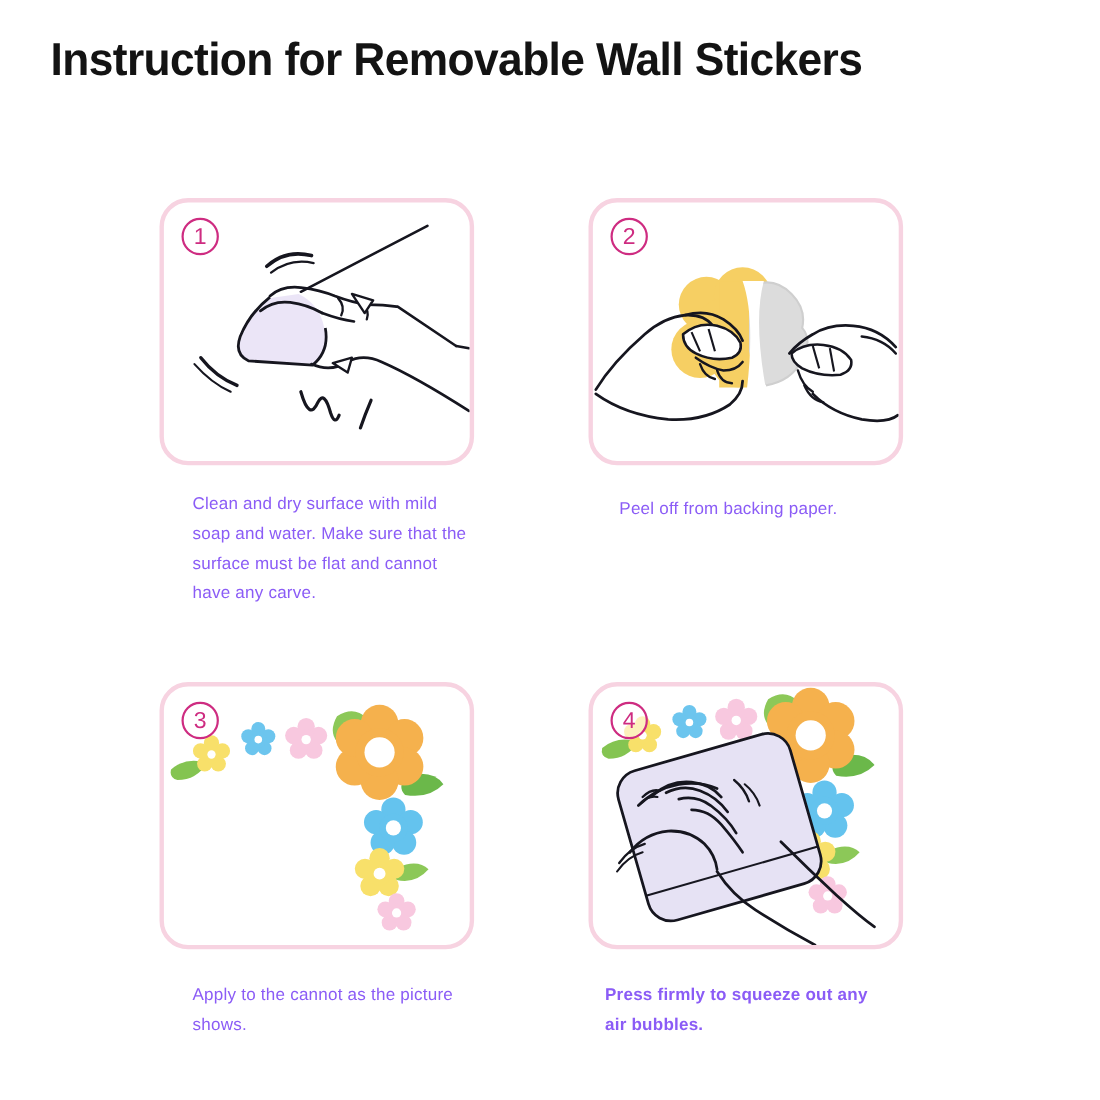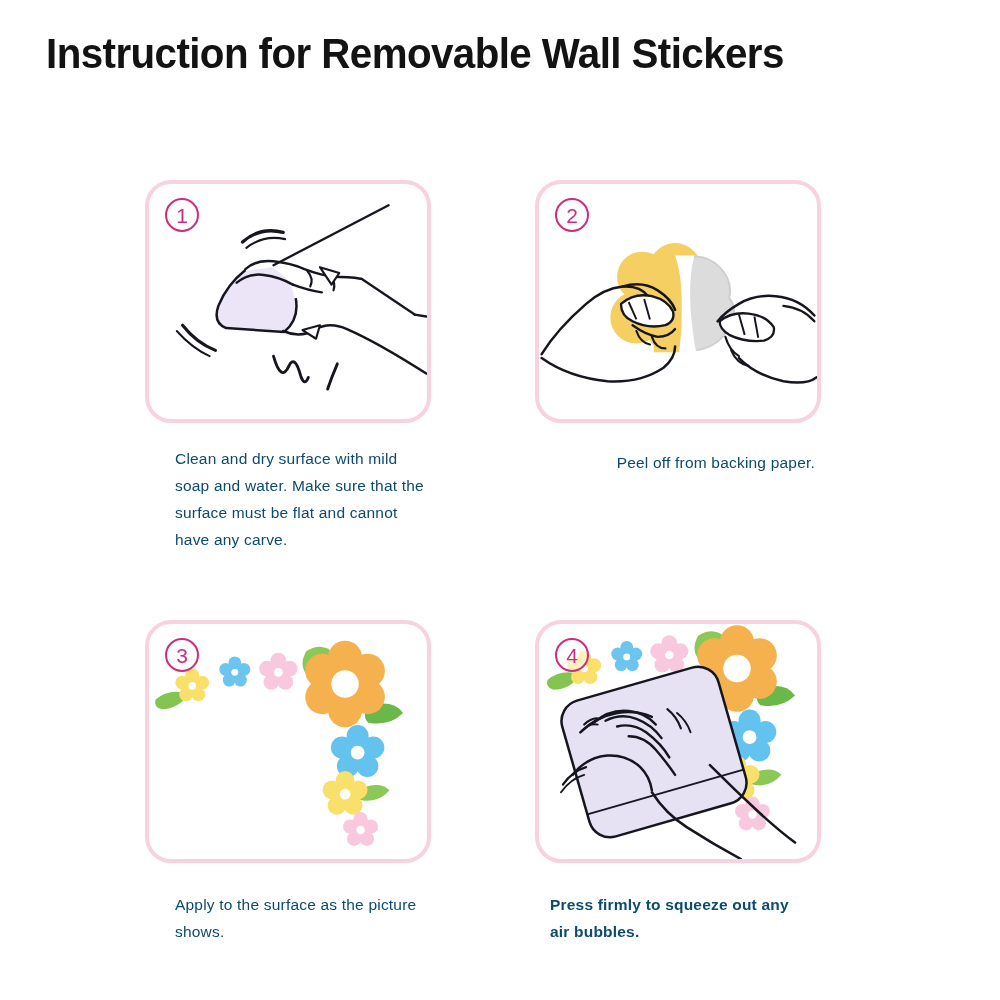--- a/index.html
+++ b/index.html
@@ -91,24 +91,24 @@
     font-weight: normal;
   }
 
   .caption {
     margin-top: 22px;
     margin-left: 30px;
     width: 252px;
     font-family: "Liberation Sans", sans-serif;
     font-size: 15.5px;
     line-height: 27px;
-    color: #0c4a6e;
+    color: #8b5cf6;
     letter-spacing: 0.2px;
   }
-  .caption.indent-2 { margin-left: 28px; margin-top: 26px; text-align: right; }
+  .caption.indent-2 { margin-left: 28px; margin-top: 26px; }
   .caption.indent-3 { margin-left: 30px; margin-top: 28px; }
   .caption.indent-4 { margin-left: 15px; margin-top: 28px; font-weight: bold; }
 </style>
 </head>
 <body>
 
 <div id="page-title">Instruction for Removable Wall Stickers</div>
 
 <div id="steps-grid">
 
@@ -279,21 +279,21 @@
           <use href="#f5" fill="#F8E06A"></use>
           <circle cx="0" cy="0" r="7" fill="#ffffff"></circle>
         </g>
 
         <g transform="translate(218,213) scale(0.62)">
           <use href="#f5" fill="#F8C8DF"></use>
           <circle cx="0" cy="0" r="7" fill="#ffffff"></circle>
         </g>
       </svg>
     </div>
-    <div class="caption indent-3">Apply to the surface as the picture shows.</div>
+    <div class="caption indent-3">Apply to the cannot as the picture shows.</div>
   </div>
 
   <div class="step-block col-right row-bottom">
     <div class="panel">
 
       <div class="step-badge">
         <span class="step-badge-num">4</span>
       </div>
 
       <svg class="panel-art" viewBox="0 0 286 243">

